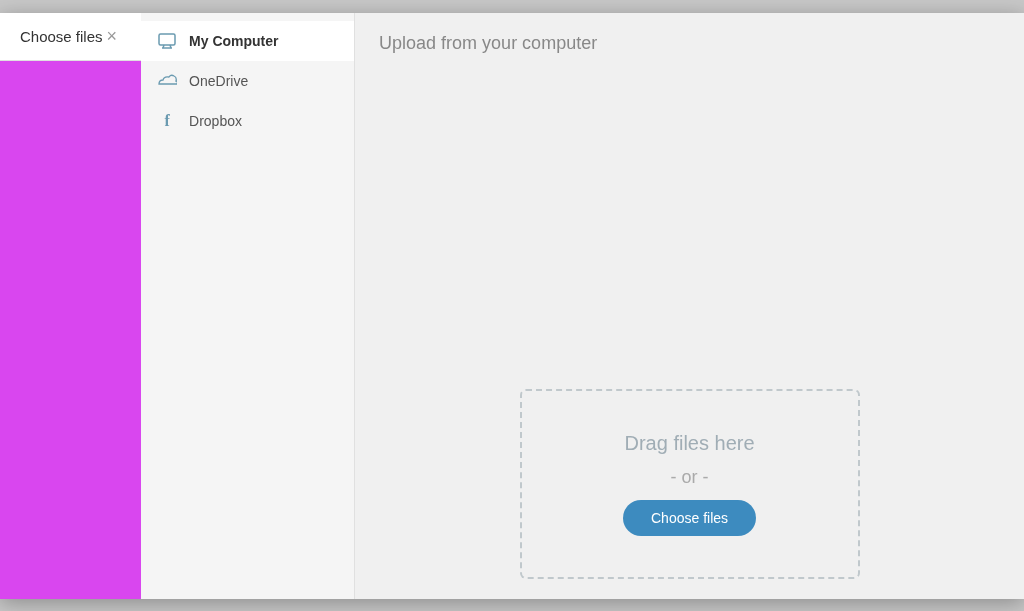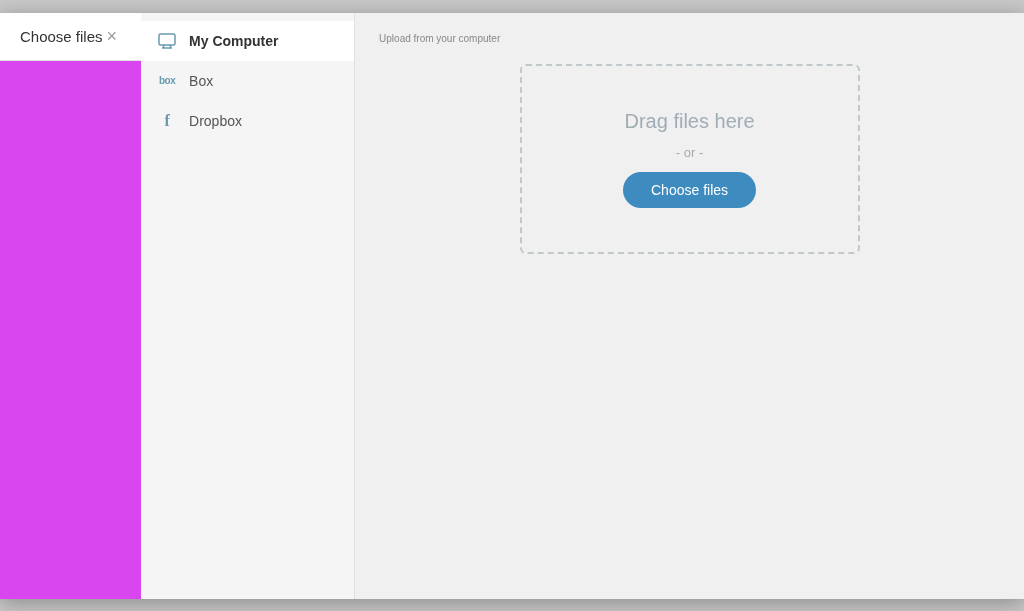--- a/index.html
+++ b/index.html
@@ -84,49 +84,48 @@
       flex-shrink: 0;
     }
     .main-content {
       flex: 1;
       background: #f0f0f0;
       display: flex;
       flex-direction: column;
       padding: 20px 24px;
     }
     .upload-label {
-      font-size: 10px;
+      font-size: 18px;
       color: #888;
-      margin-bottom: 20px;
     }
     .drop-zone-wrapper {
       flex: 1;
       display: flex;
-      align-items: flex-start;
+      align-items: flex-end;
       justify-content: center;
     }
     .drop-zone {
       width: 340px;
       height: 190px;
       border: 2px dashed #c0c8cc;
       border-radius: 6px;
       display: flex;
       flex-direction: column;
       align-items: center;
       justify-content: center;
       gap: 12px;
       background: #f0f0f0;
     }
     .drag-text {
       font-size: 20px;
       color: #a0adb5;
       font-weight: 400;
     }
     .or-text {
-      font-size: 13px;
+      font-size: 18px;
       color: #aaa;
     }
     .choose-btn {
       background: #3d8bbf;
       color: #fff;
       border: none;
       border-radius: 20px;
       padding: 10px 28px;
       font-size: 14px;
       cursor: pointer;
@@ -149,22 +148,26 @@
           <svg width="18" height="16" viewBox="0 0 18 16" fill="none" xmlns="http://www.w3.org/2000/svg">
             <rect x="1" y="1" width="16" height="11" rx="1.5" stroke="#6a9ab0" stroke-width="1.5" fill="none"></rect>
             <line x1="6" y1="12" x2="5" y2="15" stroke="#6a9ab0" stroke-width="1.5"></line>
             <line x1="12" y1="12" x2="13" y2="15" stroke="#6a9ab0" stroke-width="1.5"></line>
             <line x1="4" y1="15" x2="14" y2="15" stroke="#6a9ab0" stroke-width="1.5"></line>
           </svg>
         </span>
         <span>My Computer</span>
       </div>
       <div class="sidebar-item">
-        <span class="sidebar-icon" style="font-size:10px;font-weight:bold;color:#6a9ab0;letter-spacing:-0.5px;">box</span>
-        <span>Box</span>
+        <span class="sidebar-icon">
+          <svg width="20" height="14" viewBox="0 0 20 14" fill="none" xmlns="http://www.w3.org/2000/svg">
+            <path d="M2 10 Q2 6 6 6 Q7 2 12 3 Q14 0 17 2 Q20 3 19 7 Q21 7 20 10 Z" stroke="#6a9ab0" stroke-width="1.3" fill="none"></path>
+          </svg>
+        </span>
+        <span>OneDrive</span>
       </div>
       <div class="sidebar-item">
         <span class="sidebar-icon" style="font-size:16px;font-weight:bold;color:#6a9ab0;font-family:serif;">f</span>
         <span>Dropbox</span>
       </div>
     </div>
     <div class="main-content">
       <div class="upload-label">Upload from your computer</div>
       <div class="drop-zone-wrapper">
         <div class="drop-zone">

